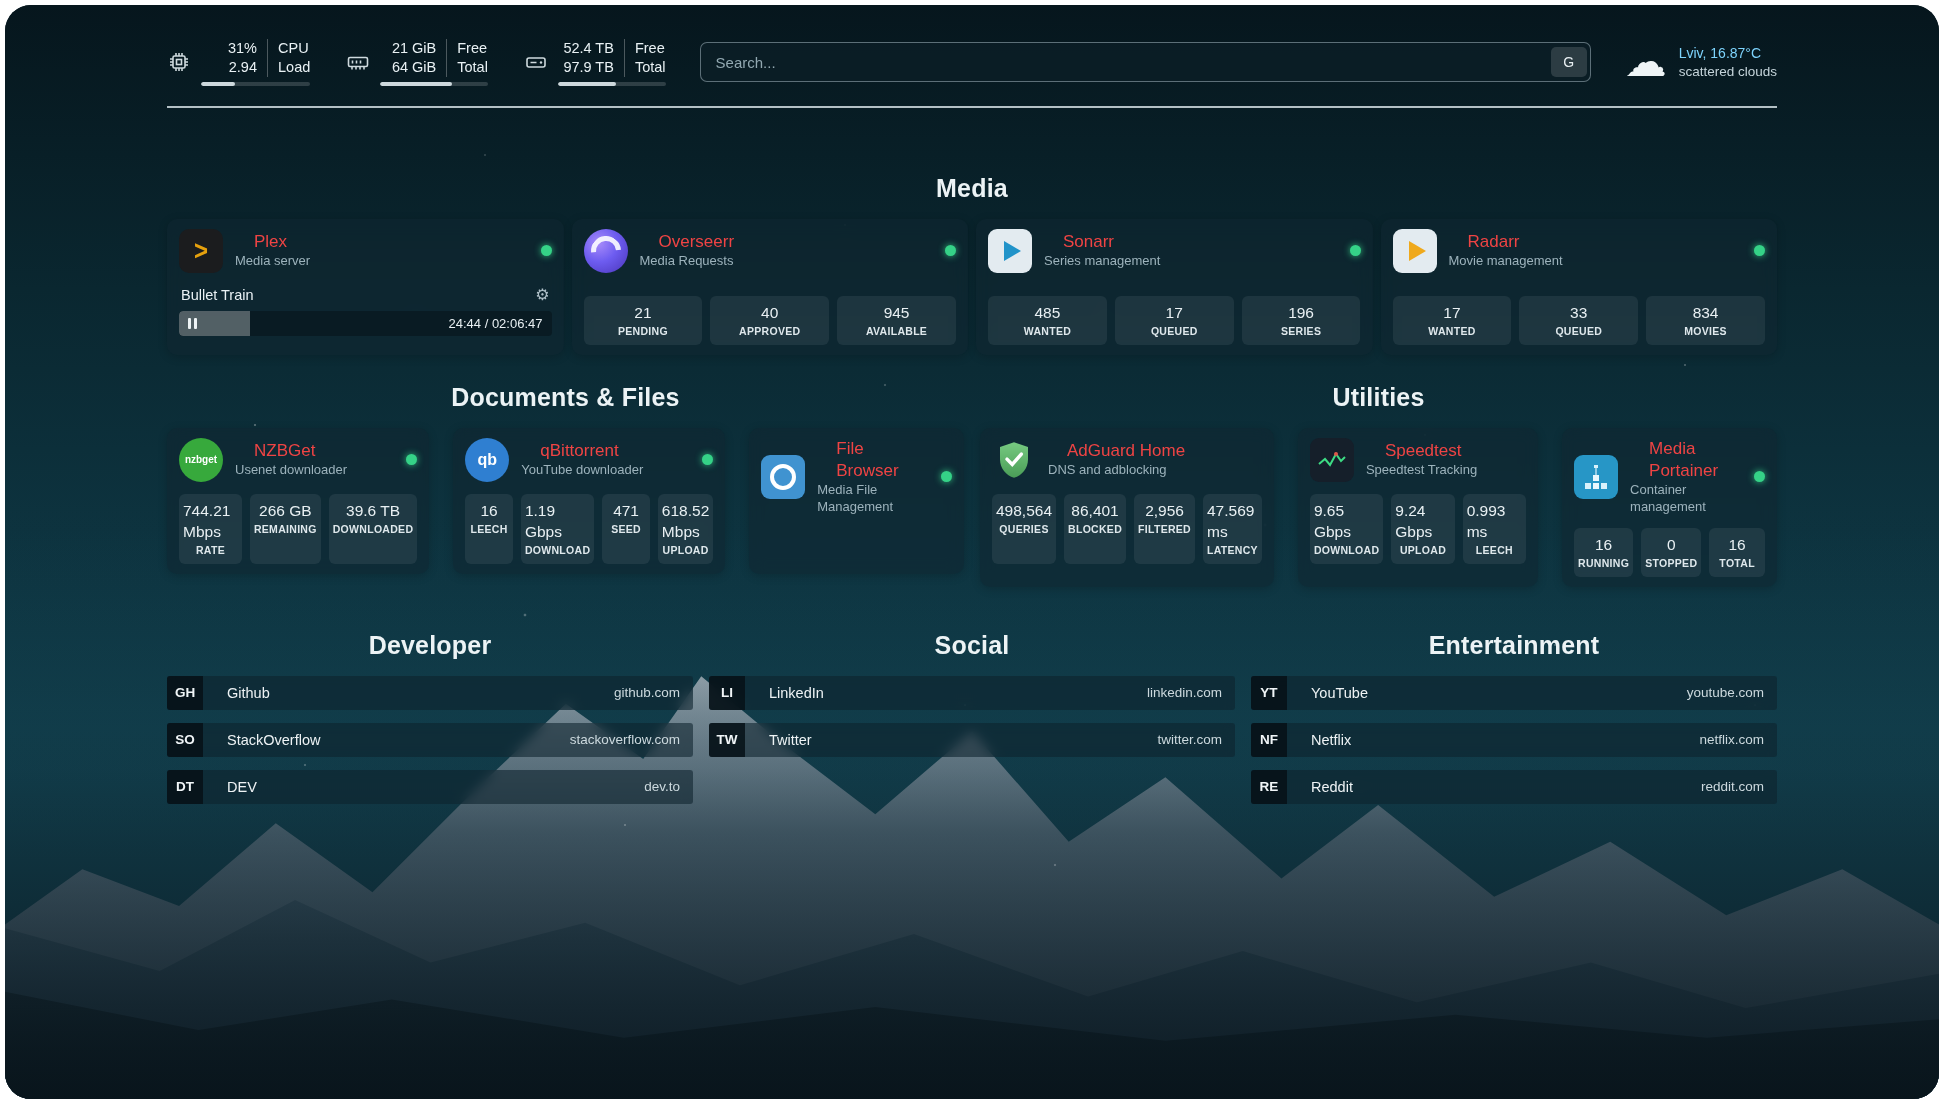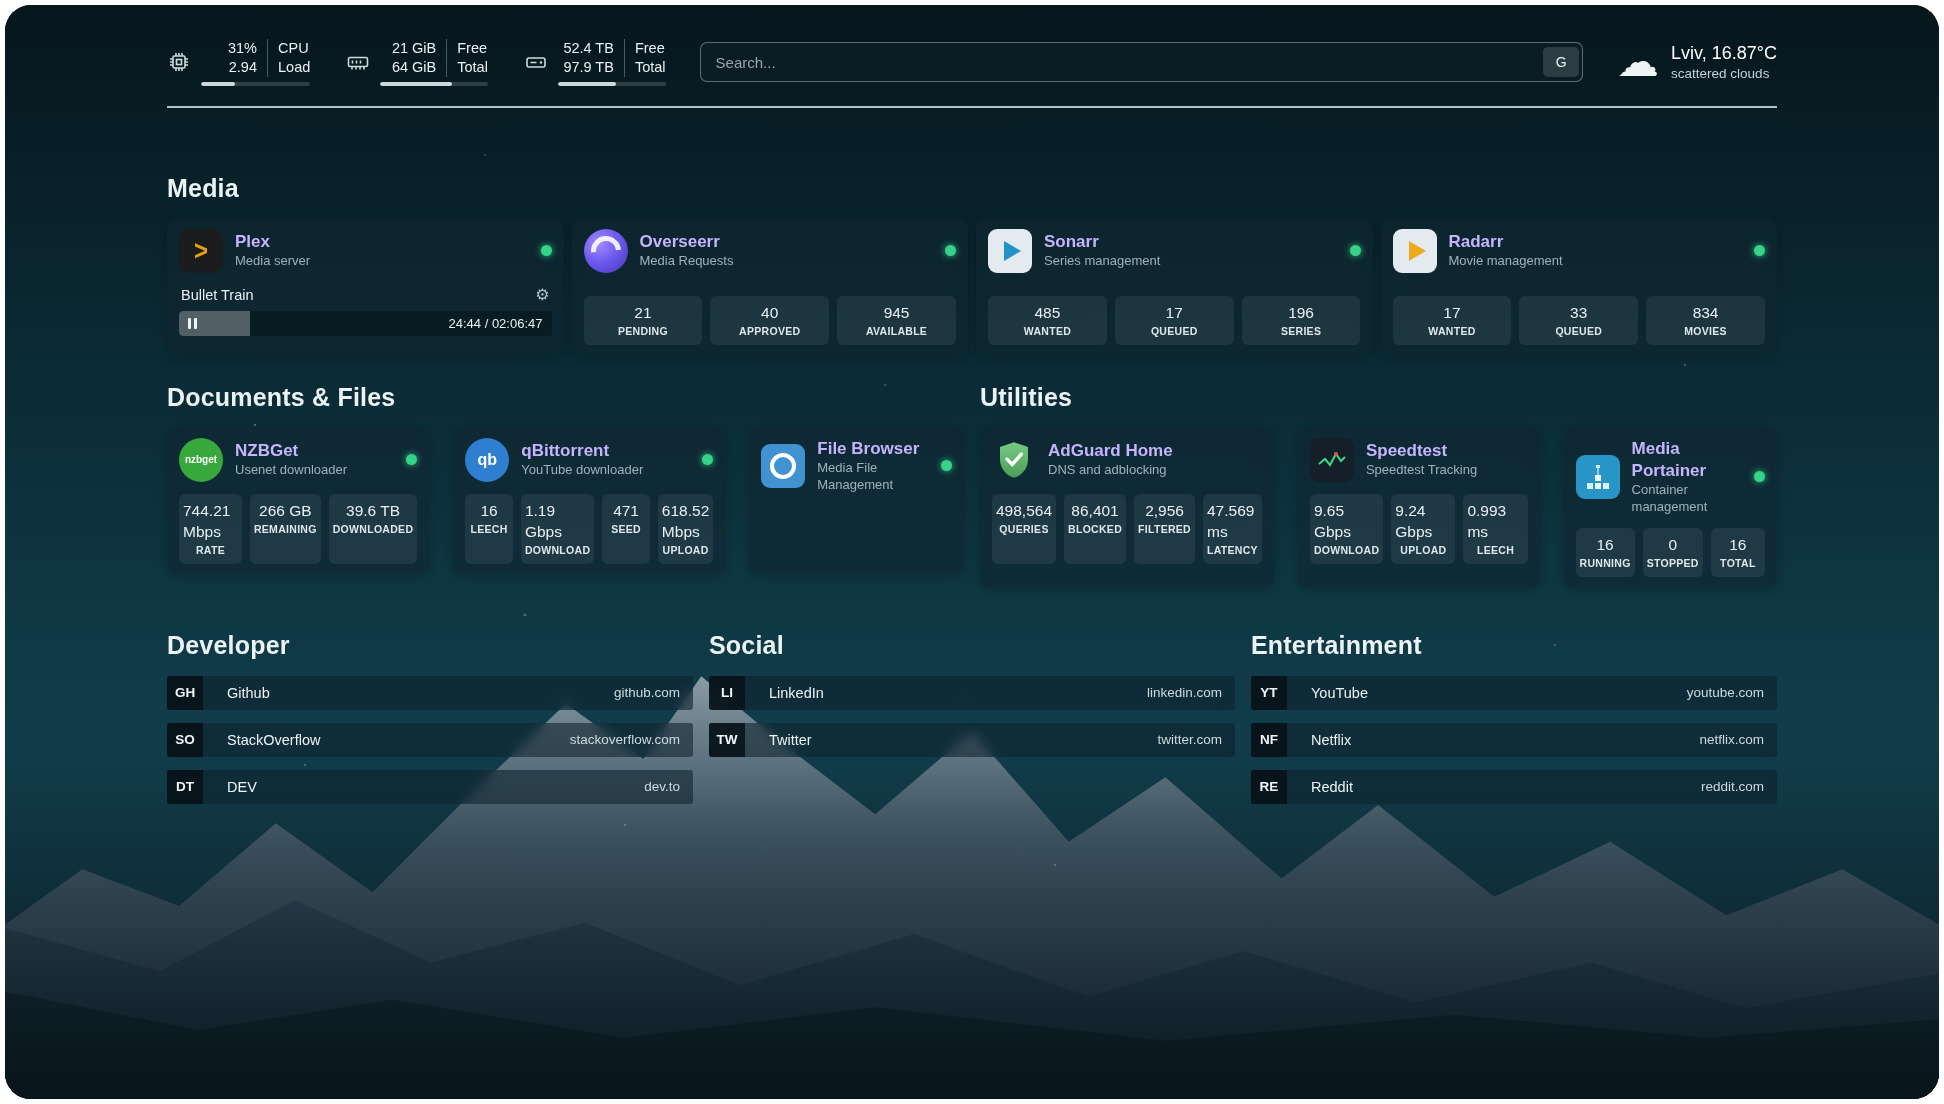--- a/index.html
+++ b/index.html
@@ -65,41 +65,41 @@
     background:rgba(12,31,39,.72); border:1px solid rgba(160,180,190,.55); border-radius:7px; padding:3px; }
   .search-input { flex:1; background:transparent; border:none; outline:none; color:#e4edf0;
     font-size:15px; padding:0 12px; font-family:"Liberation Sans", sans-serif; }
   .search-input::placeholder { color:#92a8b1; }
   .g-btn { width:36px; height:30px; border-radius:5px; background:rgba(255,255,255,.14);
     color:#e8eff2; font-size:14px; display:flex; align-items:center; justify-content:center; cursor:pointer; }
 
   .weather { flex:none; display:flex; align-items:center; gap:12px; }
   .cloud-glyph { font-size:42px; line-height:1; color:#eef4f6; }
   .weather-text { display:flex; flex-direction:column; line-height:1.35; }
-  .weather-loc { font-size:18px; color:#ffffff; }
+  .weather-loc { font-size:14px; color:#7dd3fc; }
   .weather-cond { font-size:13.5px; color:#c5d4da; }
 
   .divider { margin-top:20px; border:none; border-top:2px solid rgba(222,234,238,.8); }
 
   
-  .section-title { font-size:25px; font-weight:700; color:#ecf3f5; letter-spacing:.2px; margin-bottom:16px; }
+  .section-title { font-size:25px; font-weight:700; color:#ecf3f5; letter-spacing:.2px; margin-bottom:16px;text-align:center; }
   .sec-media { margin-top:66px; }
   .media-grid { display:grid; grid-template-columns:repeat(4,1fr); gap:8px; }
 
   .card { background:rgba(15,38,49,.58); border-radius:10px; padding:10px 12px;
     backdrop-filter:blur(8px); box-shadow:0 2px 10px rgba(0,0,0,.18);
     display:flex; flex-direction:column; min-height:0; }
   .media-grid .card { min-height:136px; }
   .media-grid .stats { margin-top:auto; }
 
   .card-head { display:flex; align-items:center; gap:12px; }
   .app-icon { width:44px; height:44px; border-radius:10px; flex:none;
     display:flex; align-items:center; justify-content:center; position:relative; }
   .app-titles { display:flex; flex-direction:column; line-height:1.3; }
-  .app-name { font-size:17px; font-weight:700; color:#c4b5fd; }
+  .app-name { font-size:17px; font-weight:400; color:#ef4444;margin-left:19px; }
   .app-sub { font-size:13px; color:#9db3bc; }
   .status-dot { width:11px; height:11px; border-radius:50%; background:#35d287;
     box-shadow:0 0 7px rgba(53,210,135,.9); margin-left:auto; flex:none; }
 
   .stats { display:flex; gap:8px; margin-top:12px; }
   .stat { flex:1; background:rgba(255,255,255,.07); border-radius:6px; padding:7px 4px;
     display:flex; flex-direction:column; align-items:center; line-height:1.35; }
   .stat-value { font-size:15.5px; color:#e9f0f3; }
   .stat-label { font-size:10.5px; font-weight:700; letter-spacing:.3px; color:#dfe8ec; }
 

